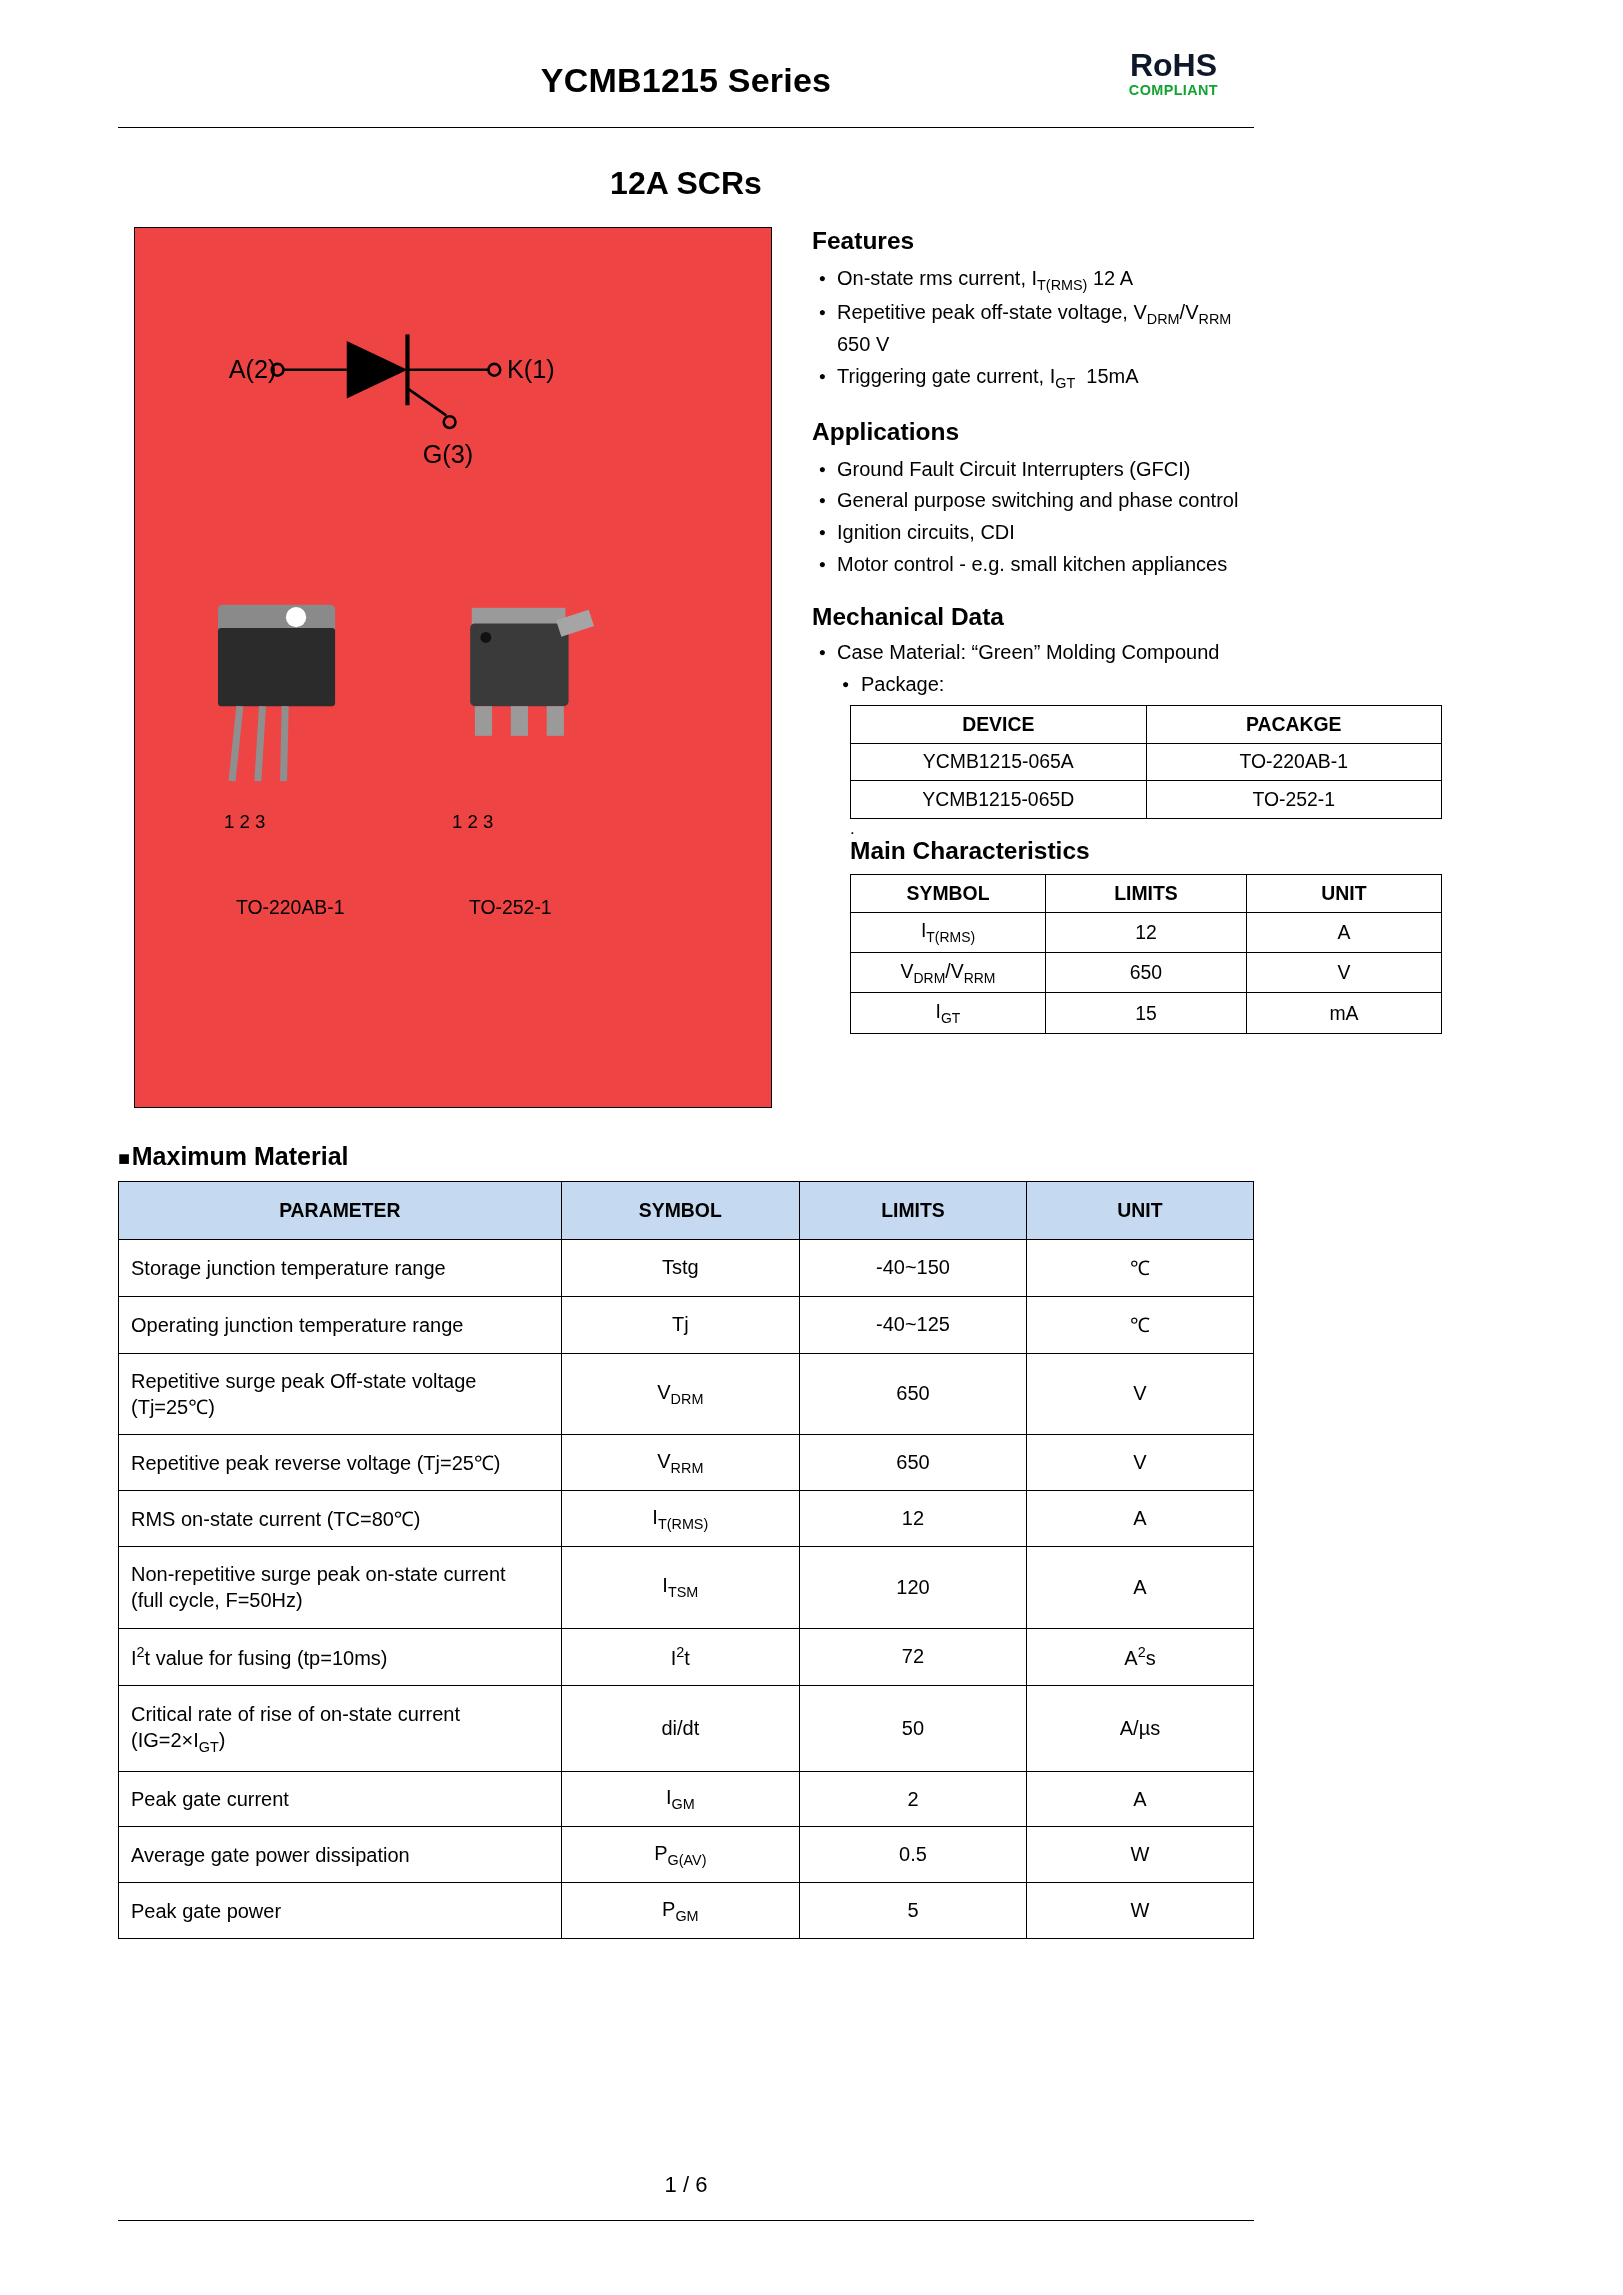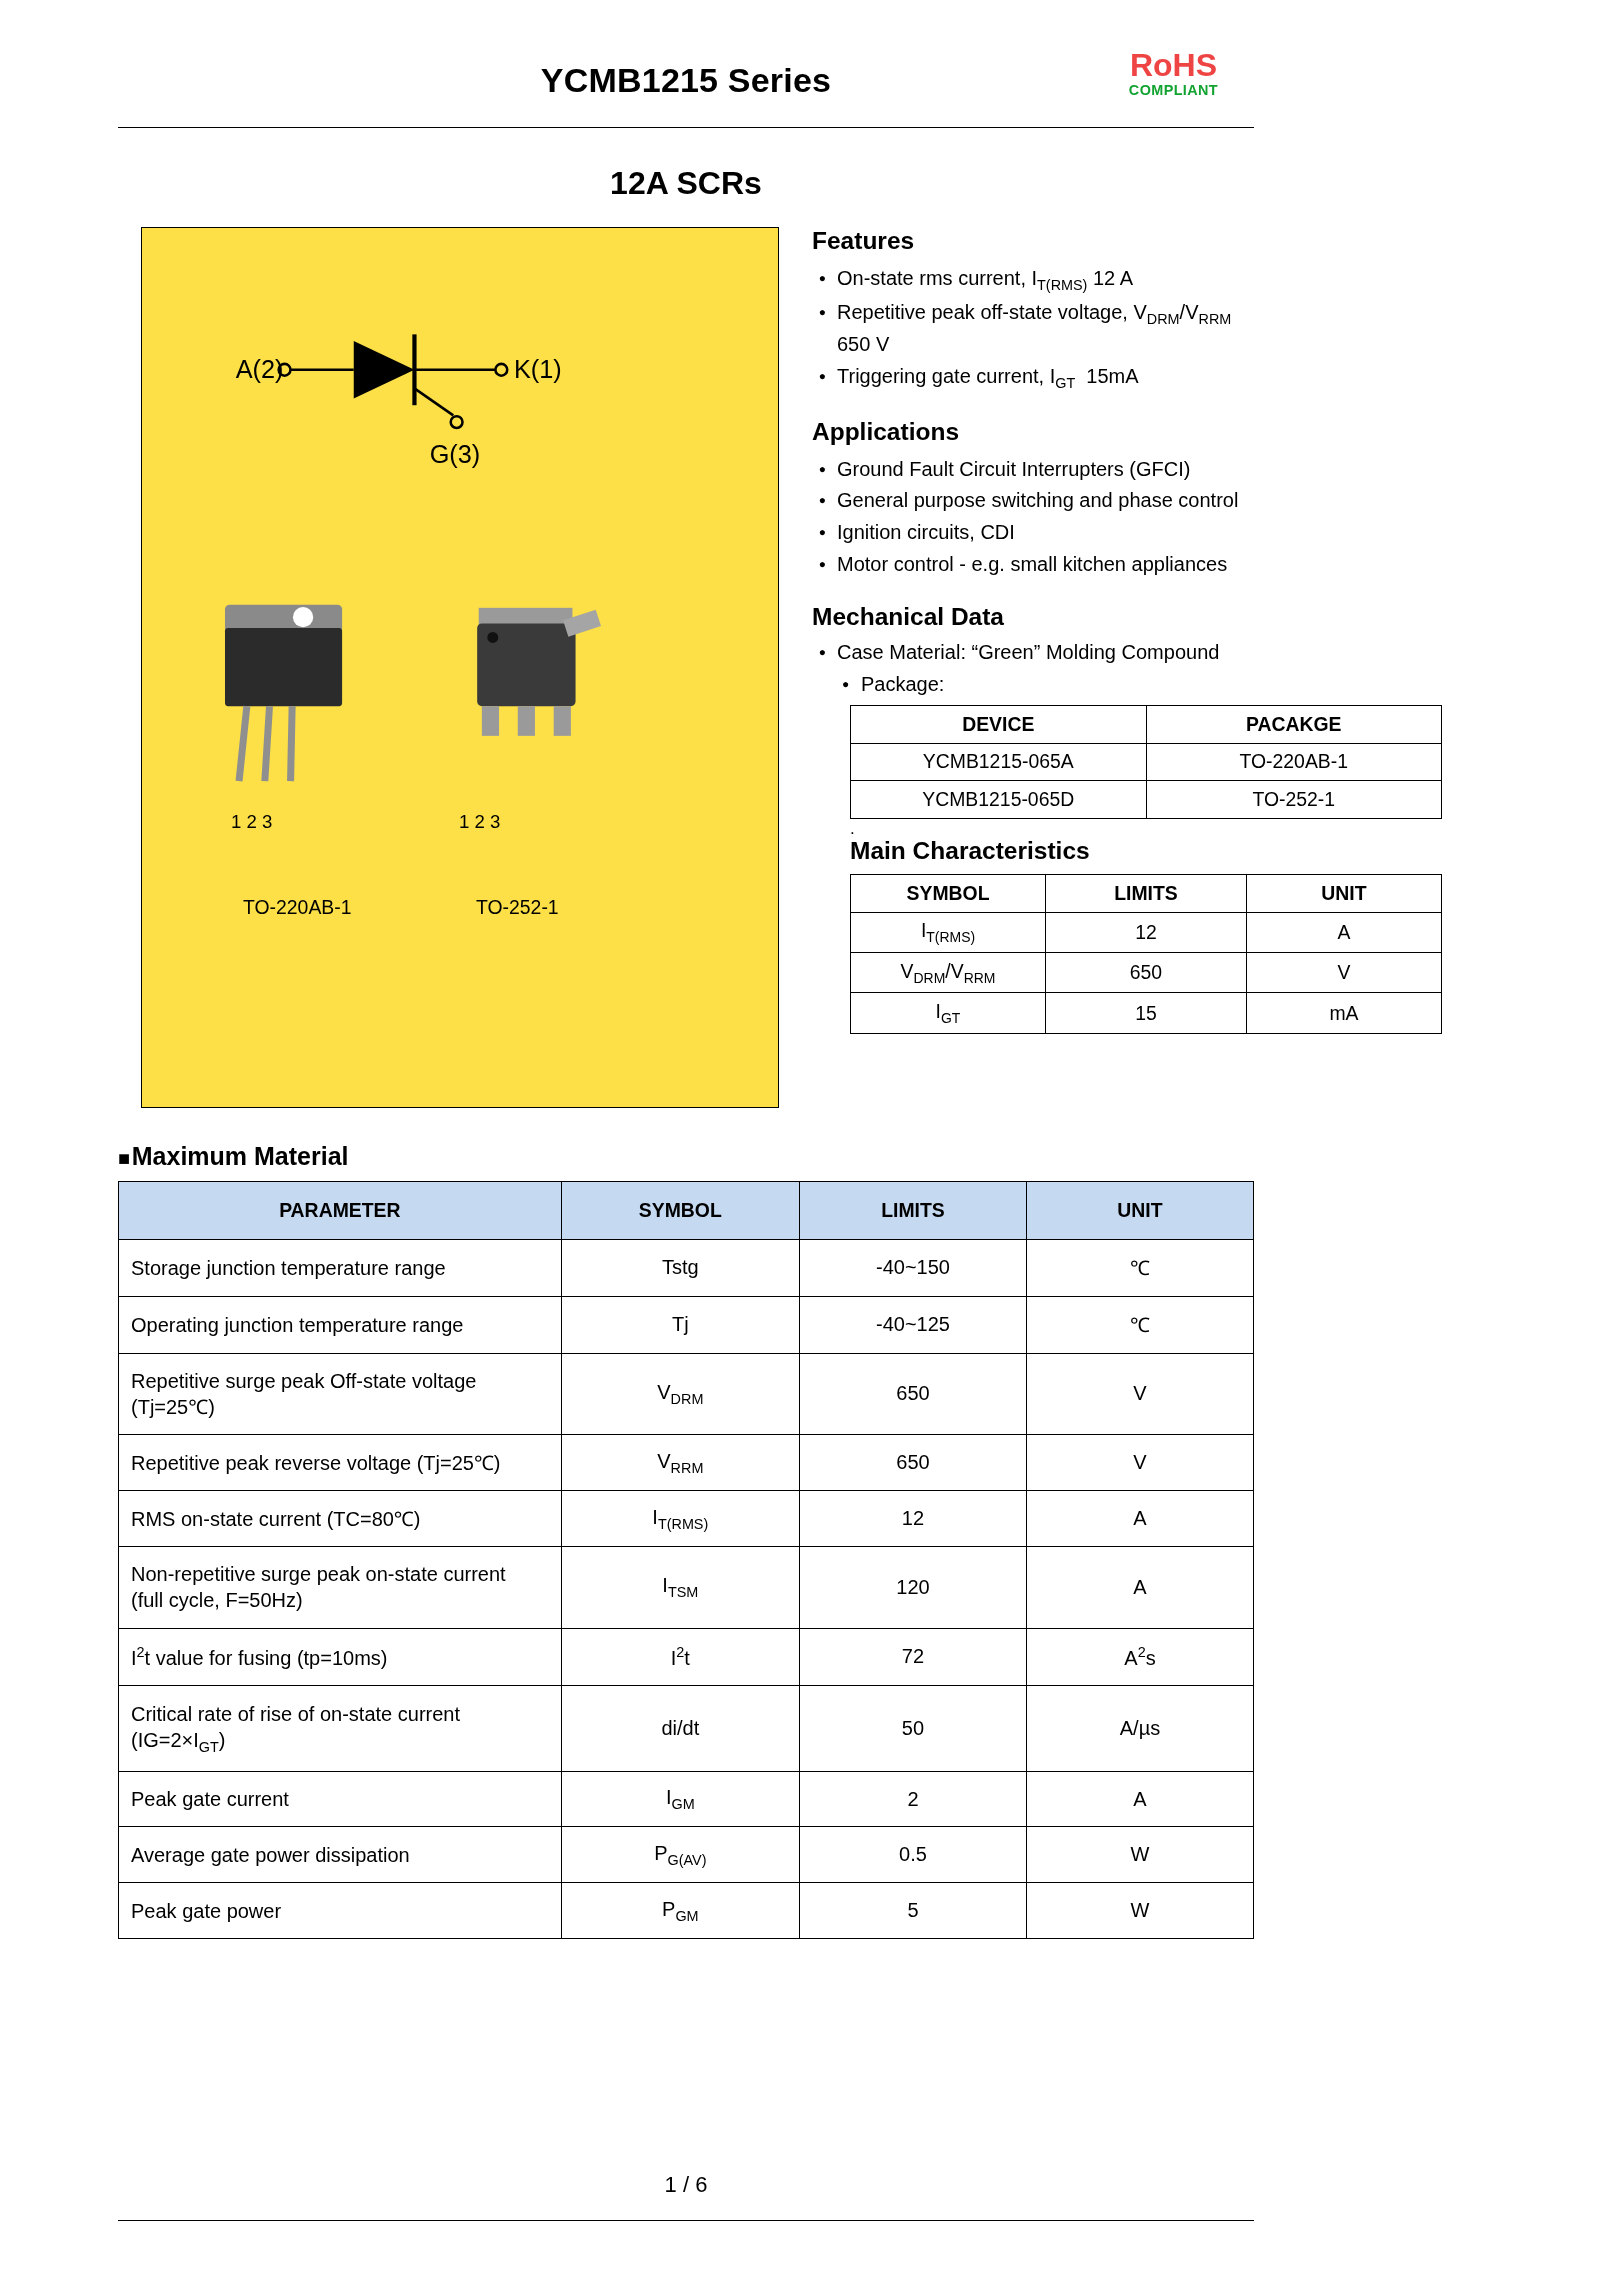--- a/index.html
+++ b/index.html
@@ -38,21 +38,21 @@
     letter-spacing: 0.2px;
   }
   .rohs {
     position: absolute;
     right: 36px;
     top: 49px;
     text-align: center;
     line-height: 1.05;
   }
   .rohs .rohs-main {
-    color: #ef4444;
+    color: #0f172a;
     font-size: 32px;
     font-weight: bold;
   }
   .rohs .rohs-sub {
     color: #12a331;
     font-size: 14.4px;
     font-weight: bold;
     letter-spacing: 0.4px;
   }
   .header-rule {
@@ -83,22 +83,22 @@
     flex: 1;
     padding-left: 51px;
   }
 
   
   .drawing-box {
     border: 1.7px solid #000;
     width: 636px;
     height: 879px;
     position: relative;
-    margin-left: 23px;
-    background: #fde047;
+    margin-left: 16px;
+    background: #ef4444;
   }
   .schematic {
     position: absolute;
     left: 0; top: 76px;
     width: 100%;
     height: 194px;
   }
   .pkg-area {
     position: absolute;
     left: 0;

